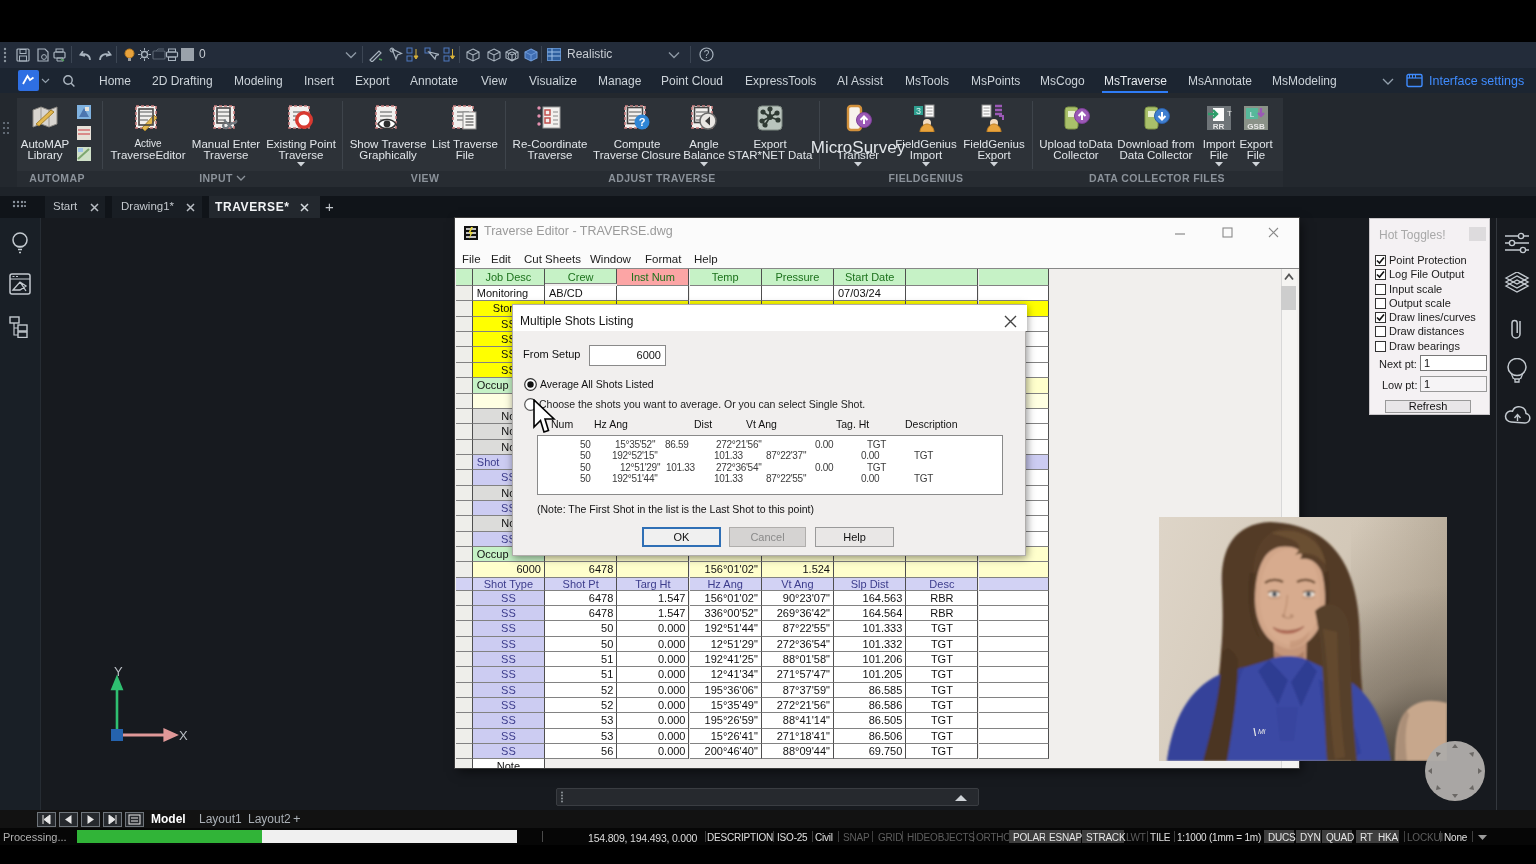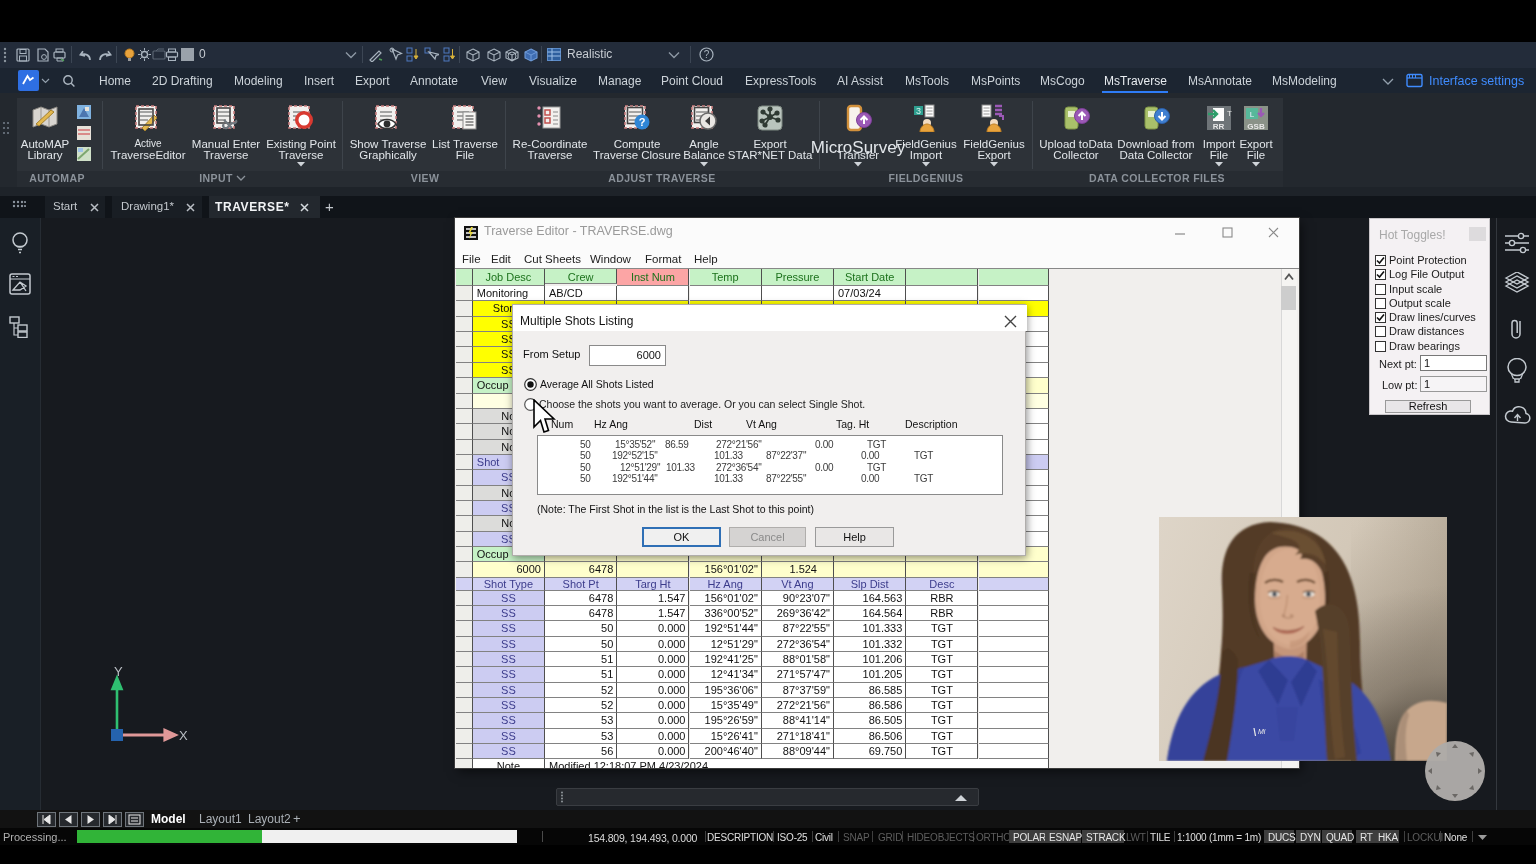--- a/index.html
+++ b/index.html
@@ -642,21 +642,21 @@
       <div style="position:absolute;left:234.5px;top:329.1200000000002px;width:72.30000000000001px;height:15.36px;background:#ffffcc;border-right:1px solid #4f4f4f;border-bottom:1px solid #828282;font-size:11px;line-height:15.36px;color:#111;overflow:hidden;white-space:nowrap;box-sizing:border-box;padding-left:4px;"></div>
       <div style="position:absolute;left:306.8px;top:329.1200000000002px;width:72.19999999999999px;height:15.36px;background:#ffffcc;border-right:1px solid #4f4f4f;border-bottom:1px solid #828282;font-size:11px;line-height:15.36px;color:#111;overflow:hidden;white-space:nowrap;box-sizing:border-box;padding-left:4px;"></div>
       <div style="position:absolute;left:379px;top:329.1200000000002px;width:72.30000000000001px;height:15.36px;background:#ffffcc;border-right:1px solid #4f4f4f;border-bottom:1px solid #828282;font-size:11px;line-height:15.36px;color:#111;overflow:hidden;white-space:nowrap;box-sizing:border-box;padding-left:4px;"></div>
       <div style="position:absolute;left:451.3px;top:329.1200000000002px;width:72.19999999999999px;height:15.36px;background:#ffffcc;border-right:1px solid #4f4f4f;border-bottom:1px solid #828282;font-size:11px;line-height:15.36px;color:#111;overflow:hidden;white-space:nowrap;box-sizing:border-box;padding-left:4px;"></div>
       <div style="position:absolute;left:523.5px;top:329.1200000000002px;width:70.5px;height:15.36px;background:#ffffcc;border-right:1px solid #4f4f4f;border-bottom:1px solid #828282;font-size:11px;line-height:15.36px;color:#111;overflow:hidden;white-space:nowrap;box-sizing:border-box;padding-left:4px;"></div>
       <div style="position:absolute;left:1px;top:329.1200000000002px;width:16.8px;height:15.36px;background:#eeeeea;border-right:1px solid #4f4f4f;border-bottom:1px solid #828282;box-sizing:border-box;"></div>
       <div style="position:absolute;left:17.8px;top:344.4800000000002px;width:72.2px;height:15.36px;background:#ffffcc;border-right:1px solid #4f4f4f;border-bottom:1px solid #828282;font-size:11px;line-height:15.36px;color:#111;overflow:hidden;white-space:nowrap;box-sizing:border-box;text-align:right;padding-right:3px;">6000</div>
       <div style="position:absolute;left:90px;top:344.4800000000002px;width:72.30000000000001px;height:15.36px;background:#ffffcc;border-right:1px solid #4f4f4f;border-bottom:1px solid #828282;font-size:11px;line-height:15.36px;color:#111;overflow:hidden;white-space:nowrap;box-sizing:border-box;text-align:right;padding-right:3px;">6478</div>
       <div style="position:absolute;left:162.3px;top:344.4800000000002px;width:72.19999999999999px;height:15.36px;background:#ffffcc;border-right:1px solid #4f4f4f;border-bottom:1px solid #828282;font-size:11px;line-height:15.36px;color:#111;overflow:hidden;white-space:nowrap;box-sizing:border-box;padding-left:4px;"></div>
       <div style="position:absolute;left:234.5px;top:344.4800000000002px;width:72.30000000000001px;height:15.36px;background:#ffffcc;border-right:1px solid #4f4f4f;border-bottom:1px solid #828282;font-size:11px;line-height:15.36px;color:#111;overflow:hidden;white-space:nowrap;box-sizing:border-box;text-align:right;padding-right:3px;">156°01'02"</div>
-      <div style="position:absolute;left:306.8px;top:344.4800000000002px;width:72.19999999999999px;height:15.36px;background:#ffffcc;border-right:1px solid #4f4f4f;border-bottom:1px solid #828282;font-size:11px;line-height:15.36px;color:#111;overflow:hidden;white-space:nowrap;box-sizing:border-box;text-align:right;padding-right:16px;">1.524</div>
+      <div style="position:absolute;left:306.8px;top:344.4800000000002px;width:72.19999999999999px;height:15.36px;background:#ffffcc;border-right:1px solid #4f4f4f;border-bottom:1px solid #828282;font-size:11px;line-height:15.36px;color:#111;overflow:hidden;white-space:nowrap;box-sizing:border-box;text-align:right;padding-right:3px;">1.524</div>
       <div style="position:absolute;left:379px;top:344.4800000000002px;width:72.30000000000001px;height:15.36px;background:#ffffcc;border-right:1px solid #4f4f4f;border-bottom:1px solid #828282;font-size:11px;line-height:15.36px;color:#111;overflow:hidden;white-space:nowrap;box-sizing:border-box;padding-left:4px;"></div>
       <div style="position:absolute;left:451.3px;top:344.4800000000002px;width:72.19999999999999px;height:15.36px;background:#ffffcc;border-right:1px solid #4f4f4f;border-bottom:1px solid #828282;font-size:11px;line-height:15.36px;color:#111;overflow:hidden;white-space:nowrap;box-sizing:border-box;padding-left:4px;"></div>
       <div style="position:absolute;left:523.5px;top:344.4800000000002px;width:70.5px;height:15.36px;background:#ffffcc;border-right:1px solid #4f4f4f;border-bottom:1px solid #828282;font-size:11px;line-height:15.36px;color:#111;overflow:hidden;white-space:nowrap;box-sizing:border-box;padding-left:4px;"></div>
       <div style="position:absolute;left:1px;top:344.4800000000002px;width:16.8px;height:15.36px;background:#eeeeea;border-right:1px solid #4f4f4f;border-bottom:1px solid #828282;box-sizing:border-box;"></div>
       <div style="position:absolute;left:17.8px;top:359.8400000000002px;width:72.2px;height:13px;background:#d2d2f4;border-right:1px solid #4f4f4f;border-bottom:1px solid #828282;font-size:11px;line-height:13px;color:#3c3c8c;overflow:hidden;white-space:nowrap;box-sizing:border-box;text-align:center;">Shot Type</div>
       <div style="position:absolute;left:90px;top:359.8400000000002px;width:72.30000000000001px;height:13px;background:#d2d2f4;border-right:1px solid #4f4f4f;border-bottom:1px solid #828282;font-size:11px;line-height:13px;color:#3c3c8c;overflow:hidden;white-space:nowrap;box-sizing:border-box;text-align:center;">Shot Pt</div>
       <div style="position:absolute;left:162.3px;top:359.8400000000002px;width:72.19999999999999px;height:13px;background:#d2d2f4;border-right:1px solid #4f4f4f;border-bottom:1px solid #828282;font-size:11px;line-height:13px;color:#3c3c8c;overflow:hidden;white-space:nowrap;box-sizing:border-box;text-align:center;">Targ Ht</div>
       <div style="position:absolute;left:234.5px;top:359.8400000000002px;width:72.30000000000001px;height:13px;background:#d2d2f4;border-right:1px solid #4f4f4f;border-bottom:1px solid #828282;font-size:11px;line-height:13px;color:#3c3c8c;overflow:hidden;white-space:nowrap;box-sizing:border-box;text-align:center;">Hz Ang</div>
       <div style="position:absolute;left:306.8px;top:359.8400000000002px;width:72.19999999999999px;height:13px;background:#d2d2f4;border-right:1px solid #4f4f4f;border-bottom:1px solid #828282;font-size:11px;line-height:13px;color:#3c3c8c;overflow:hidden;white-space:nowrap;box-sizing:border-box;text-align:center;">Vt Ang</div>
       <div style="position:absolute;left:379px;top:359.8400000000002px;width:72.30000000000001px;height:13px;background:#d2d2f4;border-right:1px solid #4f4f4f;border-bottom:1px solid #828282;font-size:11px;line-height:13px;color:#3c3c8c;overflow:hidden;white-space:nowrap;box-sizing:border-box;text-align:center;">Slp Dist</div>
@@ -756,21 +756,20 @@
       <div style="position:absolute;left:17.8px;top:525.8400000000003px;width:72.2px;height:15.3px;background:#ccccf2;border-right:1px solid #4f4f4f;border-bottom:1px solid #828282;font-size:11px;line-height:15.3px;color:#3c3c8c;overflow:hidden;white-space:nowrap;box-sizing:border-box;text-align:center;">SS</div>
       <div style="position:absolute;left:90px;top:525.8400000000003px;width:72.30000000000001px;height:15.3px;background:#ffffff;border-right:1px solid #4f4f4f;border-bottom:1px solid #828282;font-size:11px;line-height:15.3px;color:#111;overflow:hidden;white-space:nowrap;box-sizing:border-box;text-align:right;padding-right:3px;">56</div>
       <div style="position:absolute;left:162.3px;top:525.8400000000003px;width:72.19999999999999px;height:15.3px;background:#ffffff;border-right:1px solid #4f4f4f;border-bottom:1px solid #828282;font-size:11px;line-height:15.3px;color:#111;overflow:hidden;white-space:nowrap;box-sizing:border-box;text-align:right;padding-right:3px;">0.000</div>
       <div style="position:absolute;left:234.5px;top:525.8400000000003px;width:72.30000000000001px;height:15.3px;background:#ffffff;border-right:1px solid #4f4f4f;border-bottom:1px solid #828282;font-size:11px;line-height:15.3px;color:#111;overflow:hidden;white-space:nowrap;box-sizing:border-box;text-align:right;padding-right:3px;">200°46'40"</div>
       <div style="position:absolute;left:306.8px;top:525.8400000000003px;width:72.19999999999999px;height:15.3px;background:#ffffff;border-right:1px solid #4f4f4f;border-bottom:1px solid #828282;font-size:11px;line-height:15.3px;color:#111;overflow:hidden;white-space:nowrap;box-sizing:border-box;text-align:right;padding-right:3px;">88°09'44"</div>
       <div style="position:absolute;left:379px;top:525.8400000000003px;width:72.30000000000001px;height:15.3px;background:#ffffff;border-right:1px solid #4f4f4f;border-bottom:1px solid #828282;font-size:11px;line-height:15.3px;color:#111;overflow:hidden;white-space:nowrap;box-sizing:border-box;text-align:right;padding-right:3px;">69.750</div>
       <div style="position:absolute;left:451.3px;top:525.8400000000003px;width:72.19999999999999px;height:15.3px;background:#ffffff;border-right:1px solid #4f4f4f;border-bottom:1px solid #828282;font-size:11px;line-height:15.3px;color:#111;overflow:hidden;white-space:nowrap;box-sizing:border-box;text-align:center;">TGT</div>
       <div style="position:absolute;left:523.5px;top:525.8400000000003px;width:70.5px;height:15.3px;background:#ffffff;border-right:1px solid #4f4f4f;border-bottom:1px solid #828282;font-size:11px;line-height:15.3px;color:#111;overflow:hidden;white-space:nowrap;box-sizing:border-box;padding-left:4px;"></div>
       <div style="position:absolute;left:1px;top:525.8400000000003px;width:16.8px;height:15.3px;background:#eeeeea;border-right:1px solid #4f4f4f;border-bottom:1px solid #828282;box-sizing:border-box;"></div>
       <div style="position:absolute;left:17.8px;top:541.1400000000002px;width:72.2px;height:15.3px;background:#ffffff;border-right:1px solid #4f4f4f;border-bottom:1px solid #828282;font-size:11px;line-height:15.3px;color:#111;overflow:hidden;white-space:nowrap;box-sizing:border-box;text-align:center;">Note</div>
-      <div style="position:absolute;left:90px;top:541.1400000000002px;width:504px;height:15.3px;background:#ffffff;border-right:1px solid #4f4f4f;border-bottom:1px solid #828282;font-size:11px;line-height:15.3px;color:#111;overflow:hidden;white-space:nowrap;box-sizing:border-box;padding-left:4px;">Modified 12:18:07 PM 4/23/2024</div>
       <div style="position:absolute;left:1px;top:541.1400000000002px;width:16.8px;height:15.3px;background:#eeeeea;border-right:1px solid #4f4f4f;border-bottom:1px solid #828282;box-sizing:border-box;"></div>
       <div style="position:absolute;left:826px;top:51px;width:15px;height:499px;background:#f5f4f2;border-left:1px solid #d8d8d8;"></div>
       <svg style="position:absolute;left:829px;top:55px" width="10" height="8">
         <path d="M1 6.5 L5 1.5 L9 6.5" fill="none" stroke="#555" stroke-width="1.8"></path>
       </svg>
       <div style="position:absolute;left:826px;top:68px;width:15px;height:24px;background:#cdcdcd;"></div>
     </div>
     <div style="position:absolute;left:512px;top:304px;width:514px;height:252px;background:#f1efee;border:1px solid #b0adab;box-sizing:border-box;box-shadow:1px 2px 8px rgba(0,0,0,.45);">
       <div style="position:absolute;left:0;top:0;width:514px;height:26px;background:#fff;"></div>
       <div style="position:absolute;left:7px;top:9px;font-size:12px;color:#111;white-space:nowrap;">Multiple Shots Listing</div>

